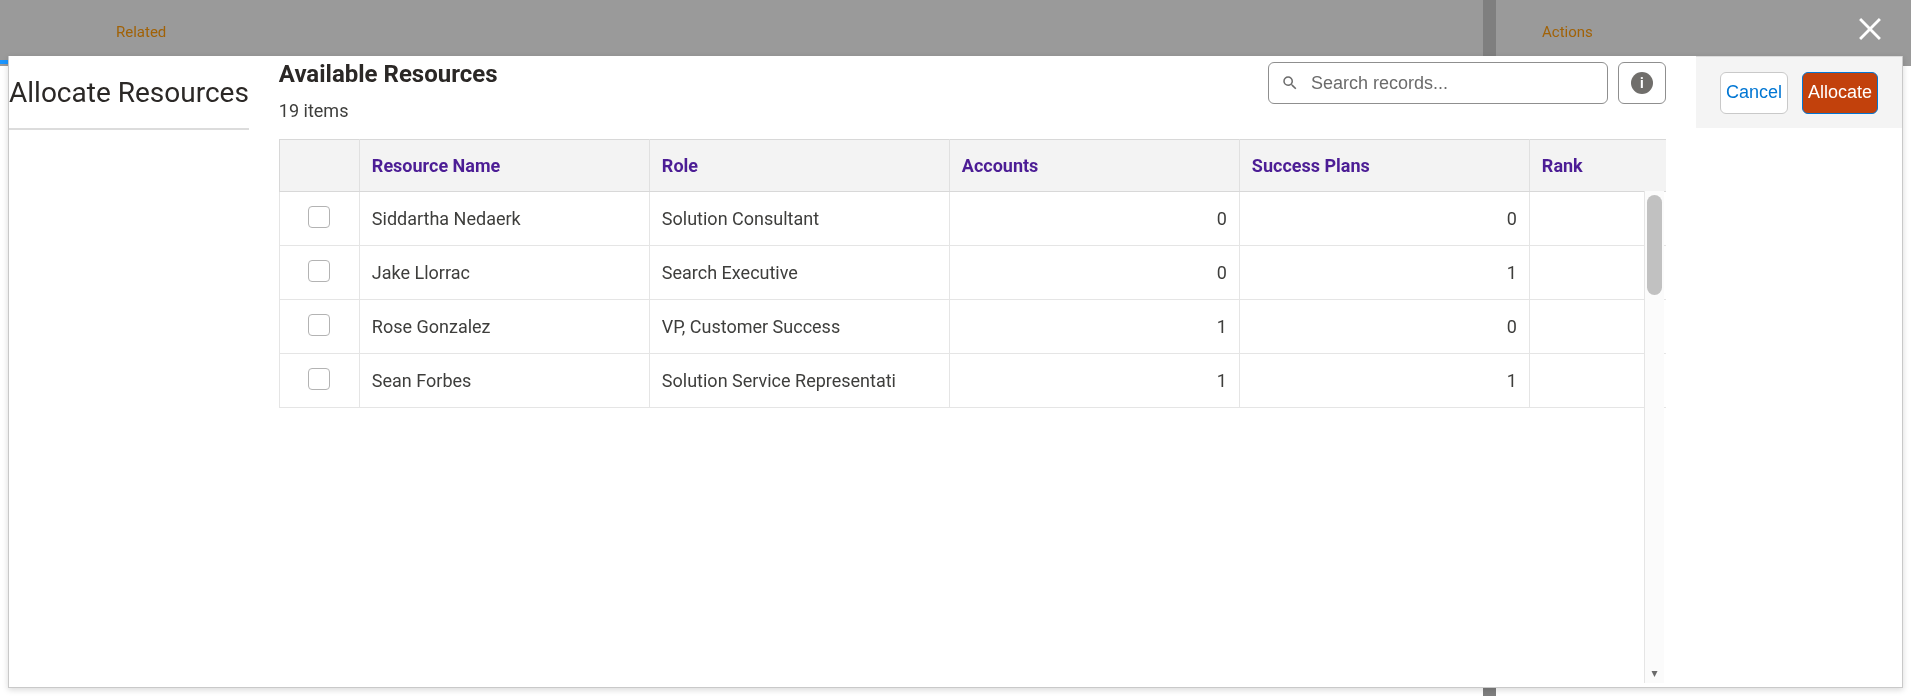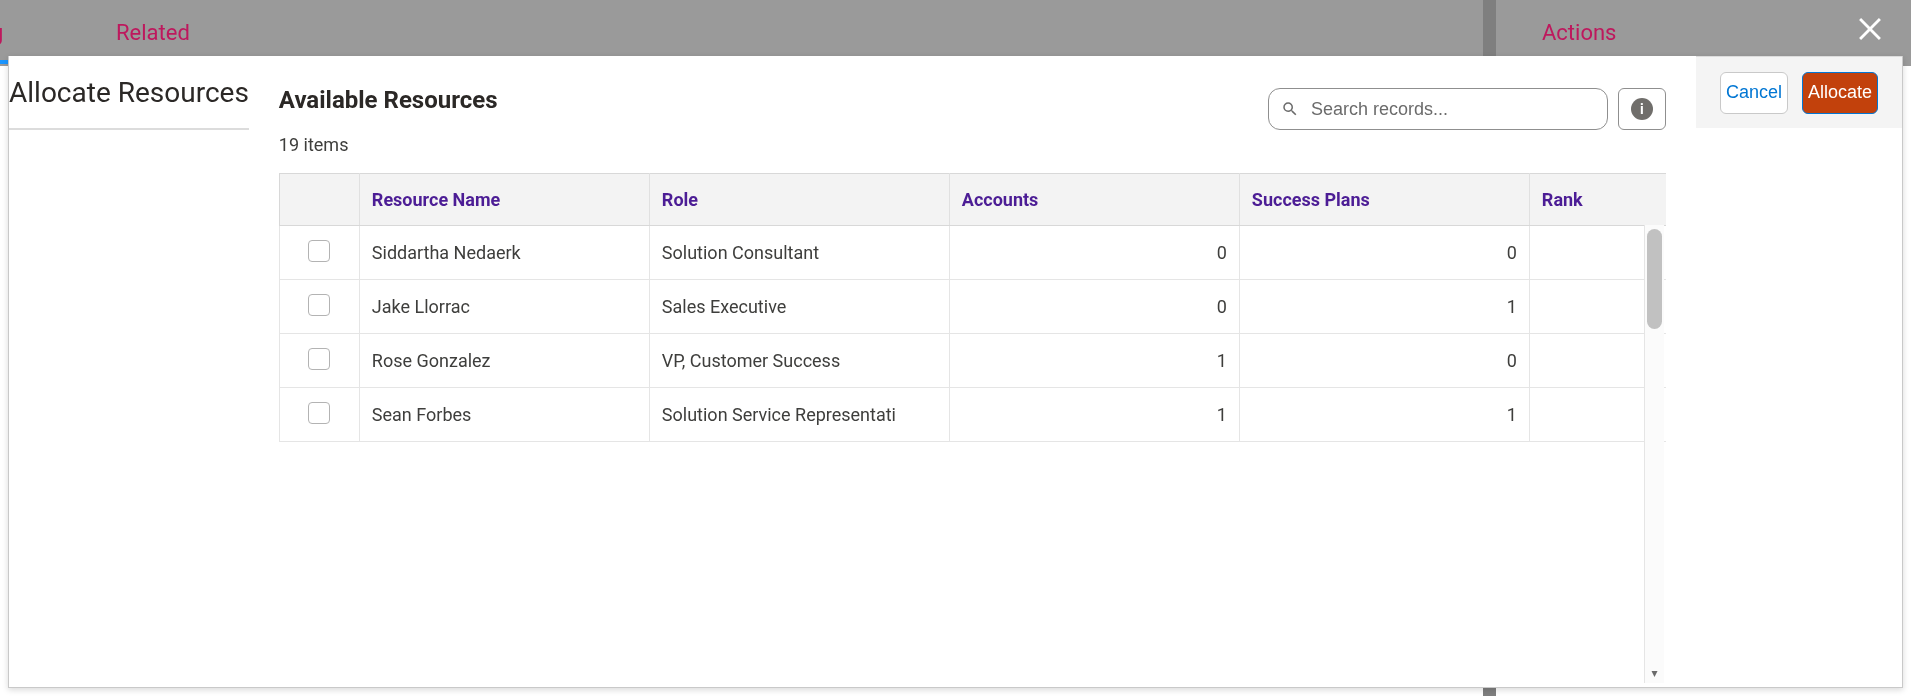--- a/index.html
+++ b/index.html
@@ -3,21 +3,21 @@
 <meta charset="utf-8">
 <style>
   * { box-sizing: border-box; }
   html, body { margin:0; padding:0; font-family: -apple-system, BlinkMacSystemFont, "Segoe UI", Roboto, Helvetica, Arial, sans-serif; color:#3e3e3c; background:#fff; }
   .viewport { width:1911px; height:696px; position:relative; overflow:hidden; }
 
   
   .bg { position:absolute; inset:0; }
   .bg .topbar { position:absolute; left:0; right:0; top:0; height:66px; background:#9a9a9a; }
   .bg .divider { position:absolute; top:0; bottom:0; width:13px; background:#7f7f7f; left:1483px; }
-  .bg-tab { position:absolute; top:0; height:64px; display:flex; align-items:center; padding:0 22px; font-size:22px; color:#be185d; }
+  .bg-tab { position:absolute; top:0; height:64px; display:flex; align-items:center; padding:0 22px; font-size:15px; color:#a16207; }
   .bg-tab.selected { font-weight:400; }
   .bg-tab-underline { position:absolute; height:4px; background:#1b96ff; bottom:0; }
 
   .close-x { position:absolute; top:10px; right:24px; color:#fff; cursor:pointer; }
   .close-x svg { width:34px; height:34px; }
 
   
   .modal {
     position:absolute;
     top:56px; left:8px; right:8px; bottom:8px;
@@ -26,28 +26,28 @@
     border-top:none;
     box-shadow:0 2px 6px rgba(0,0,0,.15);
     display:flex; flex-direction:row;
   }
   .modal-header {
     height:74px; display:flex; align-items:center; justify-content:center;
     border-bottom:2px solid #dcdcdc;
     font-size:28px; color:#2b2826;
   }
 
-  .modal-body { flex:1; padding:30px 30px 0 30px; overflow:hidden; display:flex; flex-direction:column; }
+  .modal-body { flex:1; padding:4px 30px 0 30px; overflow:hidden; display:flex; flex-direction:column; }
 
   .body-head { display:flex; align-items:flex-start; justify-content:space-between; }
   .avail-title { font-size:24px; font-weight:700; color:#2b2826; }
-  .avail-count { font-size:18px; color:#3e3e3c; margin-top:20px; }
+  .avail-count { font-size:18px; color:#3e3e3c; margin-top:12px; }
 
   .search-wrap { display:flex; gap:10px; align-items:center; margin-top:2px; }
-  .search-box { display:flex; align-items:center; width:340px; height:42px; border:1px solid #8f8f8f; border-radius:12px; padding:0 12px; color:#6b6b6b; background:#fff; }
+  .search-box { display:flex; align-items:center; width:340px; height:42px; border:1px solid #8f8f8f; border-radius:6px; padding:0 12px; color:#6b6b6b; background:#fff; }
   .search-box svg { width:18px; height:18px; flex:0 0 auto; fill:#6b6b6b; margin-right:10px; }
   .search-box input { border:none; outline:none; flex:1; font-size:18px; color:#3e3e3c; background:transparent; }
   .search-box input::placeholder { color:#6b6b6b; }
   .info-btn { width:48px; height:42px; border:1px solid #8f8f8f; border-radius:6px; background:#fff; display:flex; align-items:center; justify-content:center; cursor:pointer; }
   .info-btn .dot { width:22px; height:22px; border-radius:50%; background:#706e6b; display:flex; align-items:center; justify-content:center; color:#fff; font-weight:700; font-size:14px; }
 
   
   .table-wrap { margin-top:18px; position:relative; flex:1; overflow:hidden; }
   table { width:100%; border-collapse:collapse; table-layout:fixed; }
   thead th {
@@ -168,21 +168,21 @@
                 <td>Solution Consultant</td>
                 <td class="num">0</td>
                 <td class="num">0</td>
                 <td class="num">2</td>
                 <td></td>
                 <td></td>
               </tr>
               <tr>
                 <td class="td-chk"><span class="chk"></span></td>
                 <td>Jake Llorrac</td>
-                <td>Sales Executive</td>
+                <td>Search Executive</td>
                 <td class="num">0</td>
                 <td class="num">1</td>
                 <td class="num">3</td>
                 <td></td>
                 <td></td>
               </tr>
               <tr>
                 <td class="td-chk"><span class="chk"></span></td>
                 <td>Rose Gonzalez</td>
                 <td>VP, Customer Success</td>

